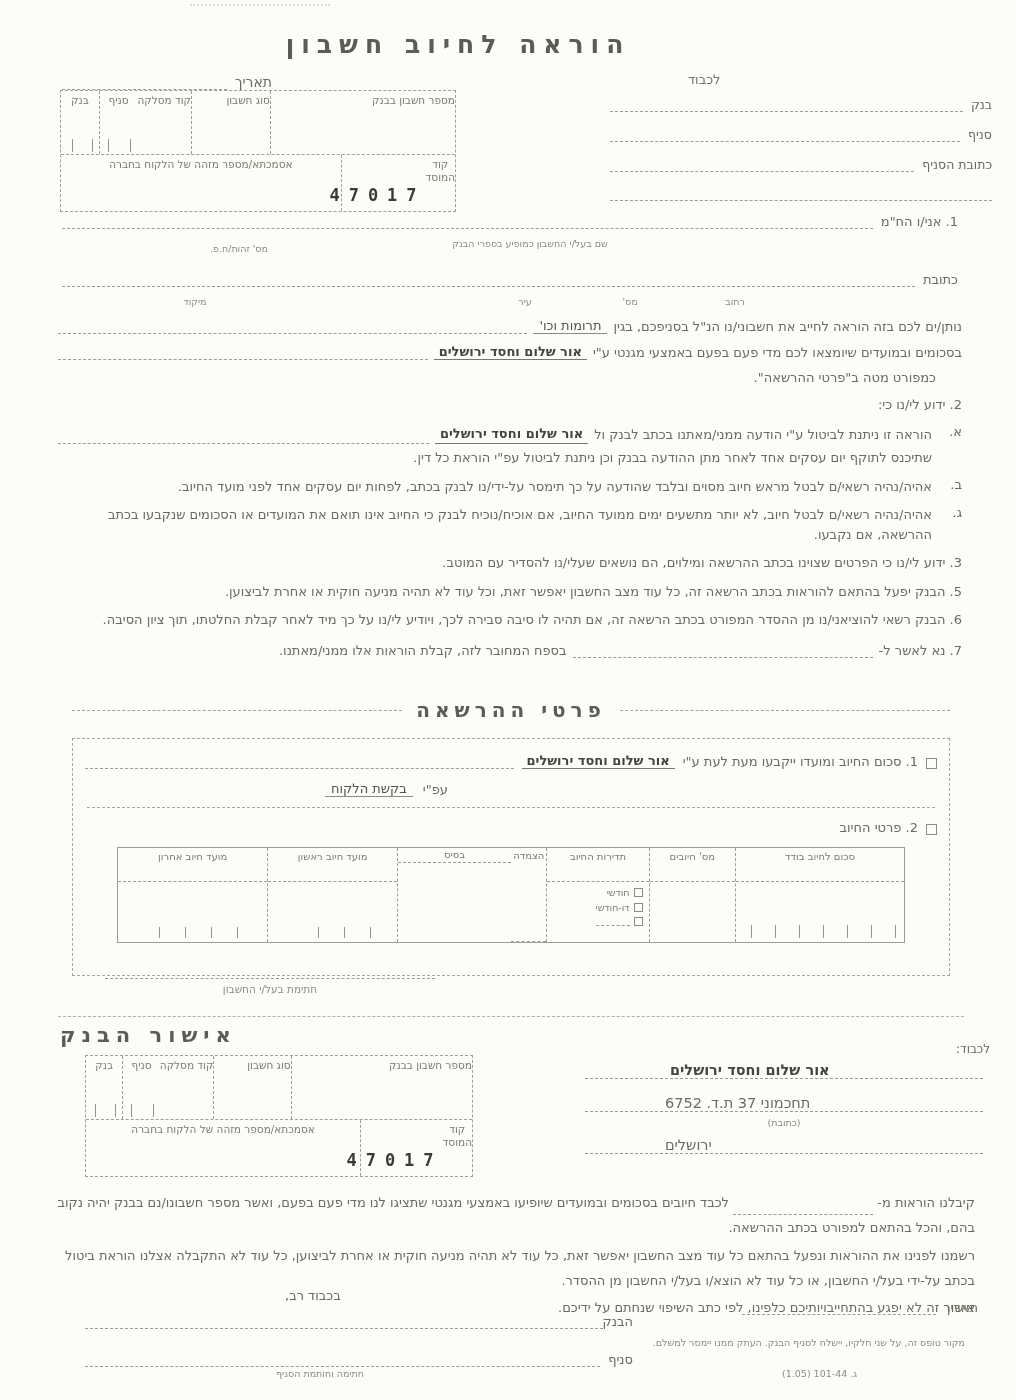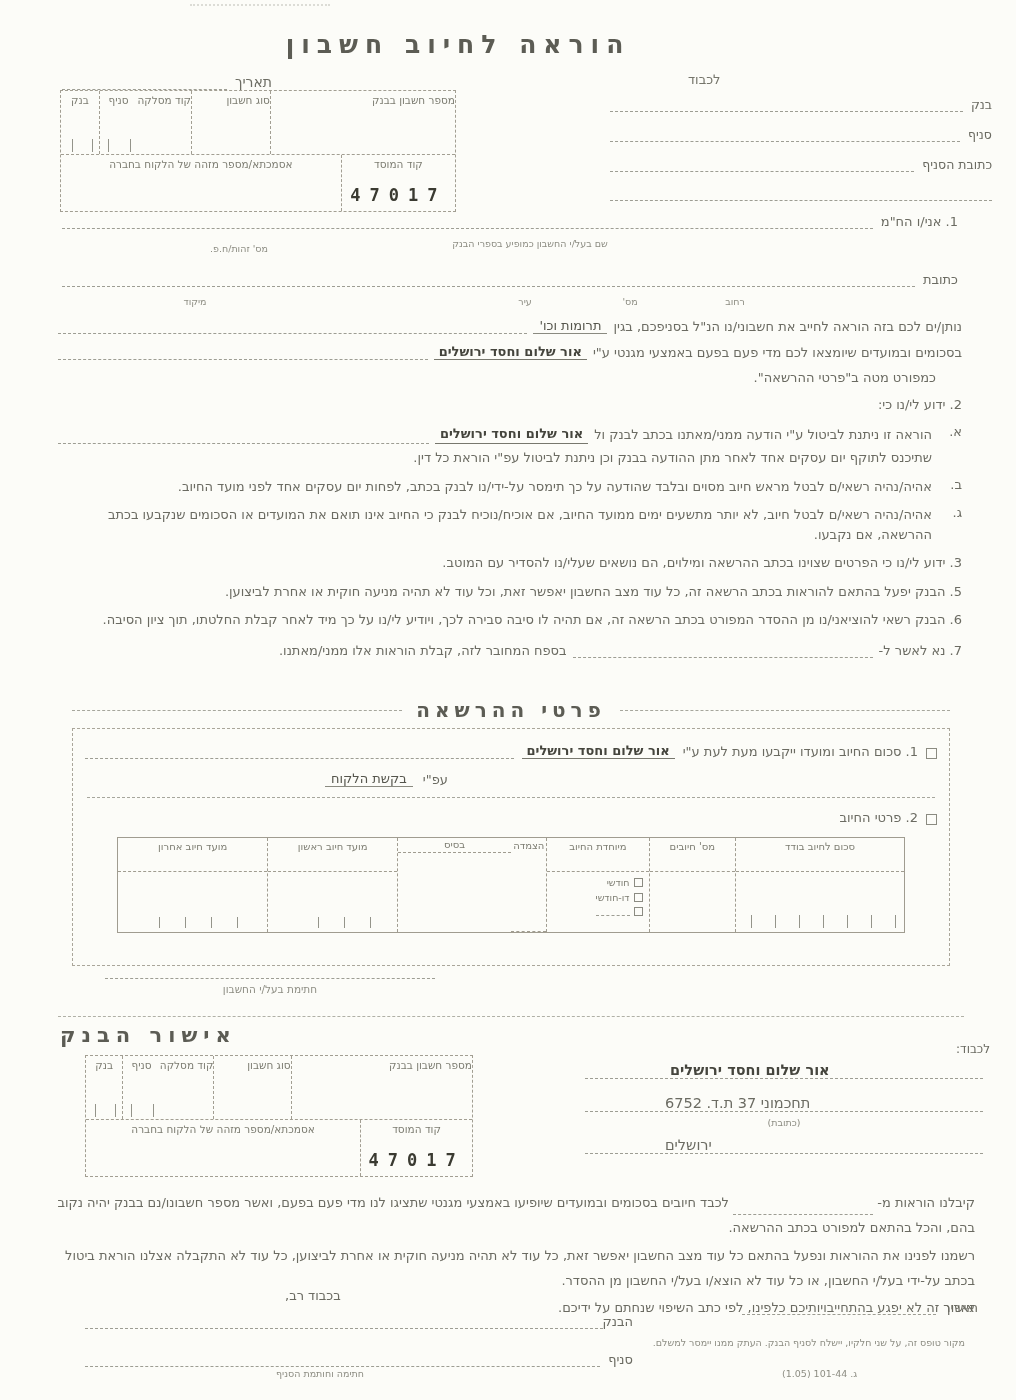--- a/index.html
+++ b/index.html
@@ -33,21 +33,21 @@
   .acct .col:last-child{border-left:none}
   .acct .hdr{text-align:center;padding-top:3px;line-height:1.2}
   .acct .ticksp{margin-top:auto;height:13px;margin-bottom:2px}
   .t-num{background:repeating-linear-gradient(to left,#94948a 0 1px,transparent 1px 20px);margin:0 8px}
   .t-3{background:repeating-linear-gradient(to left,#94948a 0 1px,transparent 1px 22px);margin:0 6px}
   .t-2{background:repeating-linear-gradient(to left,#94948a 0 1px,transparent 1px 20px);margin:0 6px}
   .acct .subs{display:flex;flex:1}
   .acct .subs>div{flex:1;display:flex;flex-direction:column;border-left:1px dashed #a29e92}
   .acct .subs>div:last-child{border-left:none}
   .acct .row2{display:flex;height:56px}
-  .acct .inst{width:29%;border-left:1px dashed #a29e92;display:flex;flex-direction:column}
+  .acct .inst{width:29%;border-left:1px dashed #a29e92;display:flex;flex-direction:row}
   .acct .ref{flex:1}
   .inst .code{font-family:"DejaVu Sans Mono","DejaVu Sans",monospace;direction:ltr;text-align:center;
               font-size:17px;font-weight:bold;letter-spacing:9px;color:#3a3a31;margin-top:auto;margin-bottom:6px}
   #acct-top{left:60px;top:90px;width:396px}
   #acct-bottom{left:85px;top:1055px;width:388px}
 
   
   #addressee{position:absolute;left:600px;top:72px;width:392px}
   #addressee .to{padding-left:88px;text-align:left;font-size:13px;color:#75756b;margin-bottom:10px}
   #addressee .field{display:flex;align-items:flex-end;gap:8px;margin-bottom:15px}
@@ -67,21 +67,21 @@
   #decl{position:absolute;left:58px;top:318px;width:904px}
   #decl .l1{display:flex;align-items:flex-end;gap:6px;margin-bottom:10px}
   #decl .cont{padding-right:26px;margin-bottom:10px}
   #decl .numbered{margin-bottom:9px;line-height:1.5}
   .lettered{display:flex;gap:4px;margin-bottom:9px}
   .lettered .ltr{width:26px;flex:none;text-align:right}
   .lettered .txt{flex:1;line-height:1.5}
 
   
   #auth{position:absolute;left:72px;top:698px;width:878px}
-  #auth .hd{display:flex;align-items:center;gap:14px;margin-bottom:6px}
+  #auth .hd{display:flex;align-items:center;gap:14px;margin-bottom:16px}
   #auth .hd .dl{flex:1;border-bottom:1px dashed #a6a69c;height:1px}
   #auth .hd h2{font-size:20px;letter-spacing:5px;color:#5c5c54;font-weight:600}
   #authbox{border:1px dashed #aaa69a;padding:14px 12px 14px 12px;min-height:238px}
   .authrow{display:flex;align-items:flex-end;gap:8px;margin-bottom:12px}
   #according{padding-left:240px;display:flex;justify-content:flex-end;gap:10px;margin-bottom:10px;align-items:flex-end}
   .wideline{border-bottom:1px dashed #a6a69c;height:1px;margin:4px 2px 12px}
 
   
   #dt{display:flex;margin:6px 32px 4px;border:1px solid #a09c90;font-size:10px;color:#7c7c71;height:96px}
   #dt .col{border-left:1px dashed #a09c90;display:flex;flex-direction:column}
@@ -290,21 +290,21 @@
           <div class="h">סכום לחיוב בודד</div>
           <div class="b">
               <div class="digits"></div>
             </div>
         </div>
         <div class="col" style="width:11%">
           <div class="h">מס' חיובים</div>
           <div class="b"></div>
         </div>
         <div class="col" style="width:13%">
-          <div class="h">מיוחדת החיוב</div>
+          <div class="h">תדירות החיוב</div>
           <div class="b freq">
             <div>
               <span class="cb" style="width:9px;height:9px"></span>
               <span>חודשי</span>
             </div>
             <div>
               <span class="cb" style="width:9px;height:9px"></span>
               <span>דו-חודשי</span>
             </div>
             <div>

